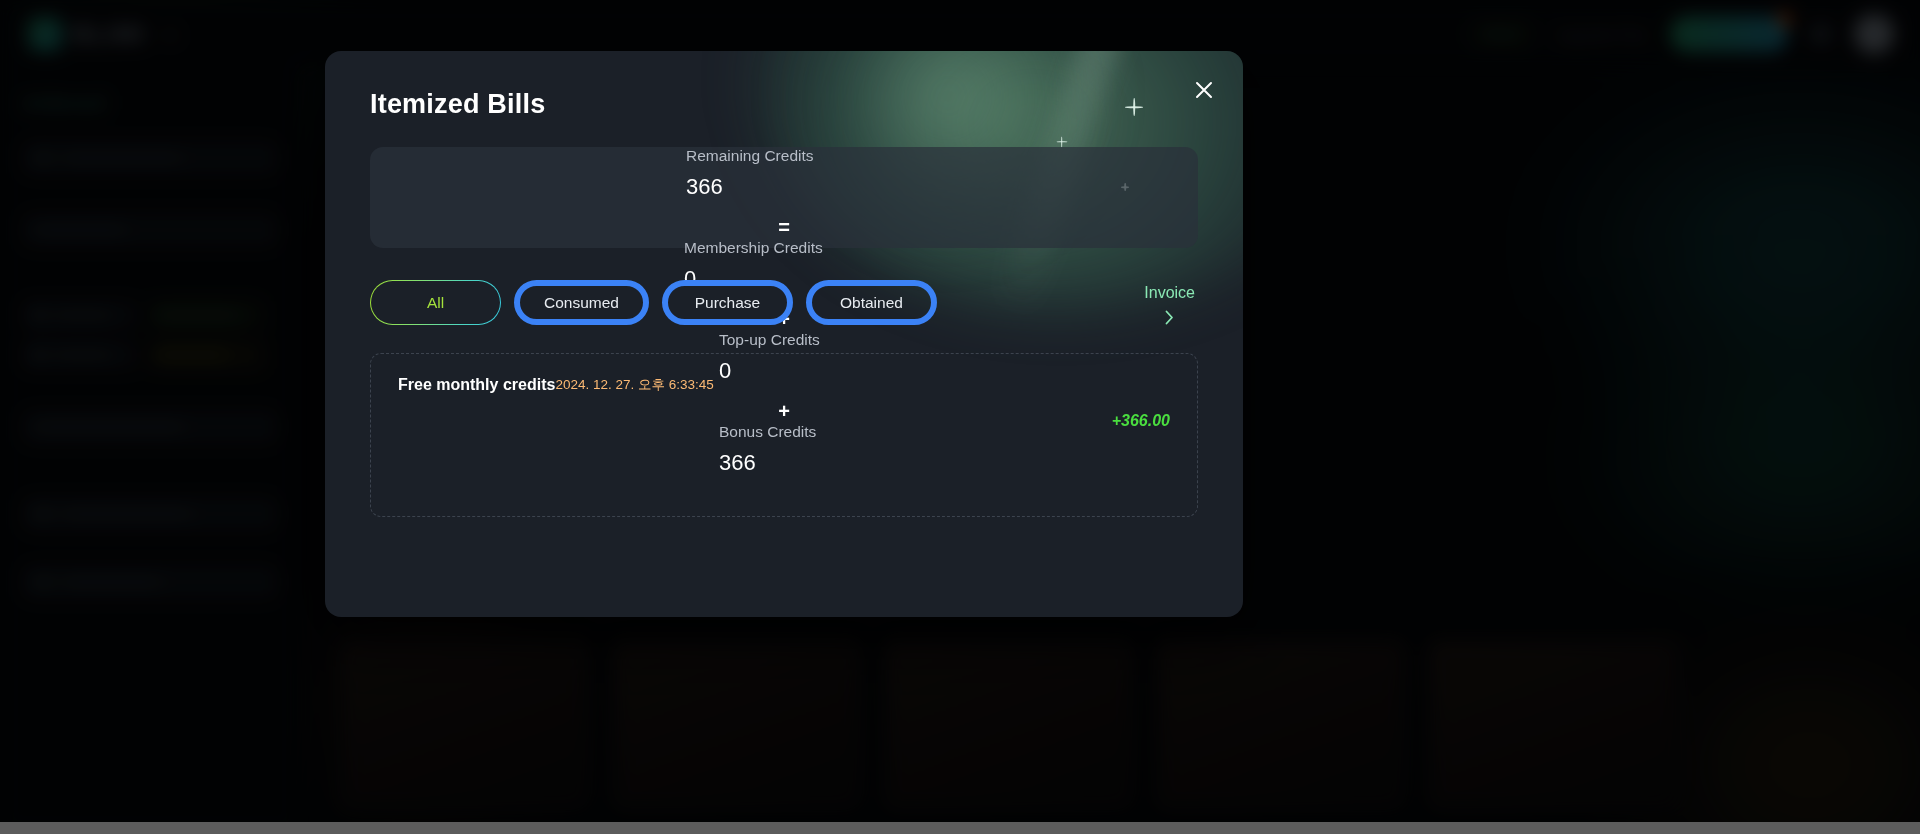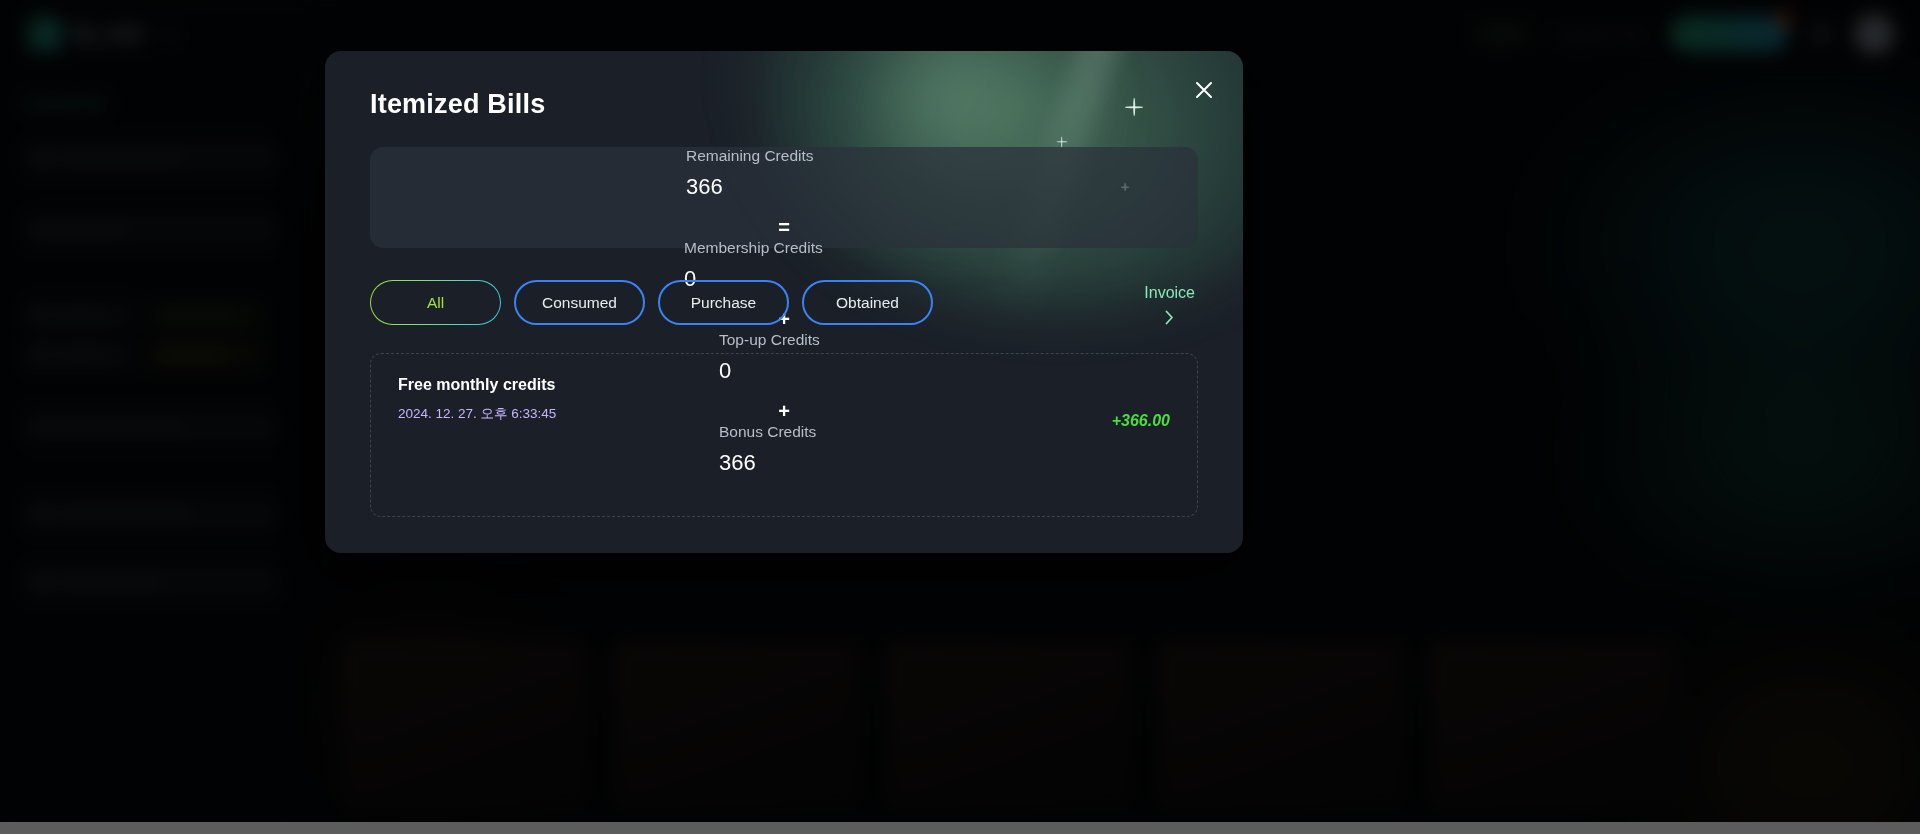--- a/index.html
+++ b/index.html
@@ -196,21 +196,21 @@
     position: absolute;
     left: 0; bottom: 0;
     width: 1920px; height: 12px;
     background: #5c5c5c;
   }
 
   
   .modal {
     position: absolute;
     left: 325px; top: 51px;
-    width: 918px; height: 502px;
+    width: 918px; height: 566px;
     border-radius: 16px;
     background: #1b2028;
     overflow: hidden;
     box-shadow: 0 18px 60px rgba(0,0,0,0.65);
   }
   .modal-glow {
     position: absolute;
     right: -130px; top: -210px;
     width: 620px; height: 470px;
     border-radius: 50%;
@@ -326,21 +326,21 @@
   .tabs-row {
     display: flex;
     align-items: flex-end;
     margin-bottom: 28px;
   }
   .tab {
     height: 45px;
     min-width: 131px;
     padding: 0 24px;
     border-radius: 23px;
-    border: 2px solid #3b82f6;
+    border: 6px solid #3b82f6;
     background: transparent;
     color: #e8ecf1;
     font-size: 15.5px;
     font-family: "Liberation Sans", sans-serif;
     display: flex; align-items: center; justify-content: center;
     margin-right: 13px;
     cursor: pointer;
   }
   .tab.active {
     border: none;
@@ -368,29 +368,29 @@
   .txn-list {
     border: 1px dashed #3c434e;
     border-radius: 11px;
     height: 164px;
     padding: 22px 27px 0 27px;
   }
   .txn-row {
     display: flex;
     align-items: flex-start;
   }
-  .txn-left { display: flex; flex-direction: column; }
+  .txn-left { display: flex; }
   .txn-title {
     color: #ffffff;
     font-size: 16px;
     font-weight: bold;
     margin-bottom: 11px;
   }
   .txn-date {
-    color: #c4b5fd;
+    color: #fdba74;
     font-size: 13.5px;
   }
   .txn-amount {
     margin-left: auto;
     color: #4ade3f;
     font-size: 16px;
     font-weight: bold;
     font-style: italic;
     padding-top: 4px;
     margin-top: 32px;

